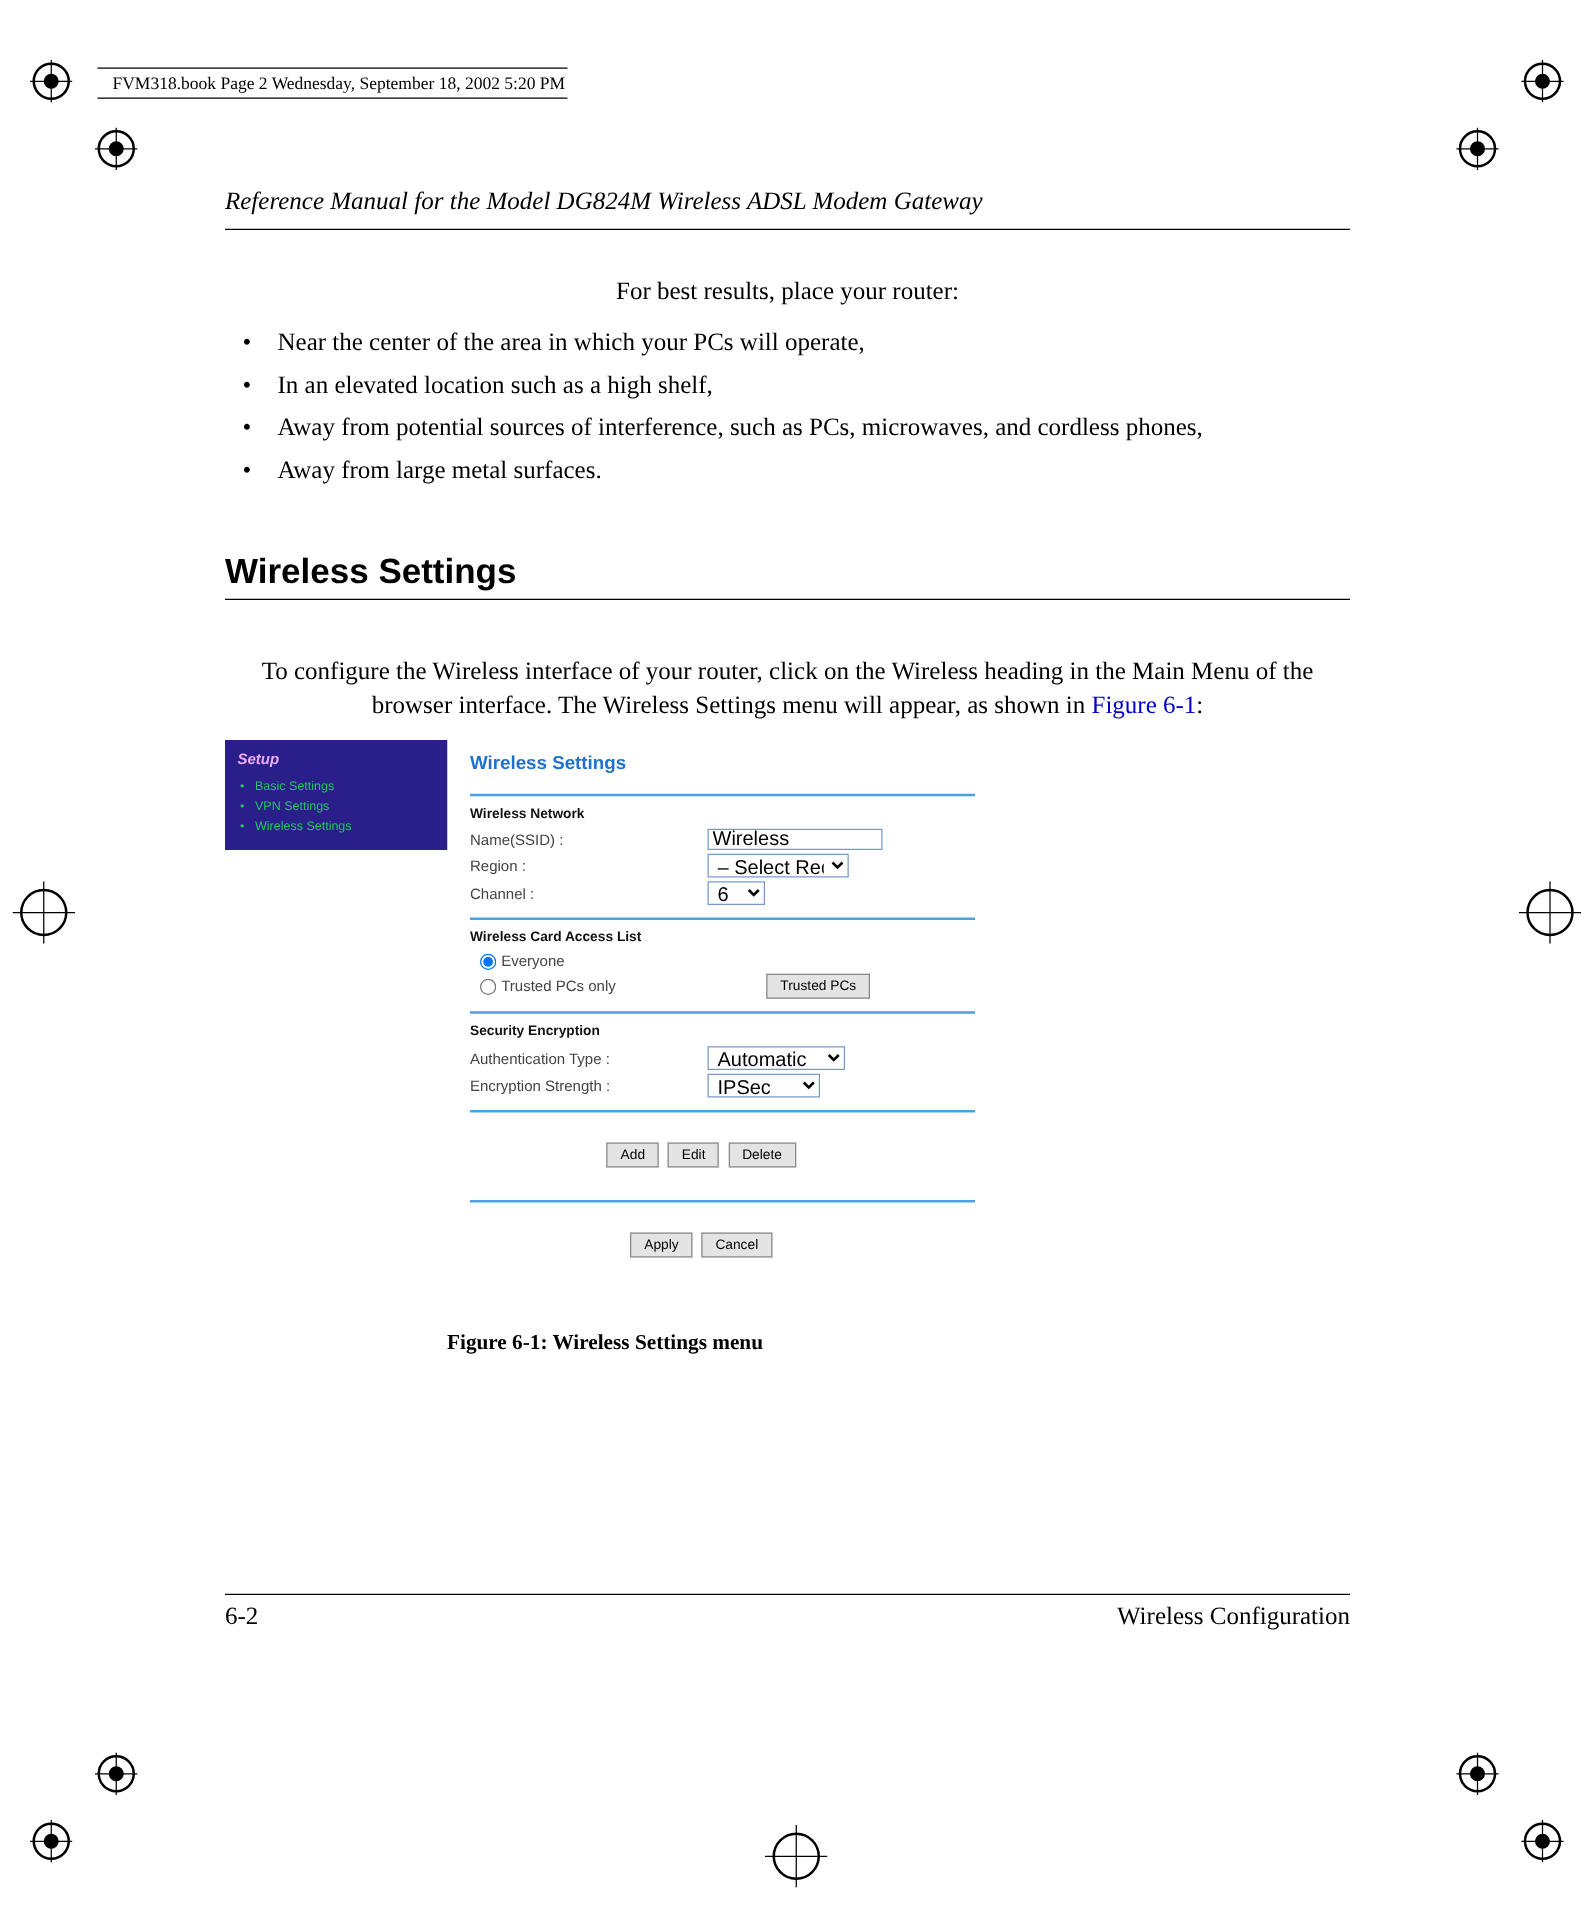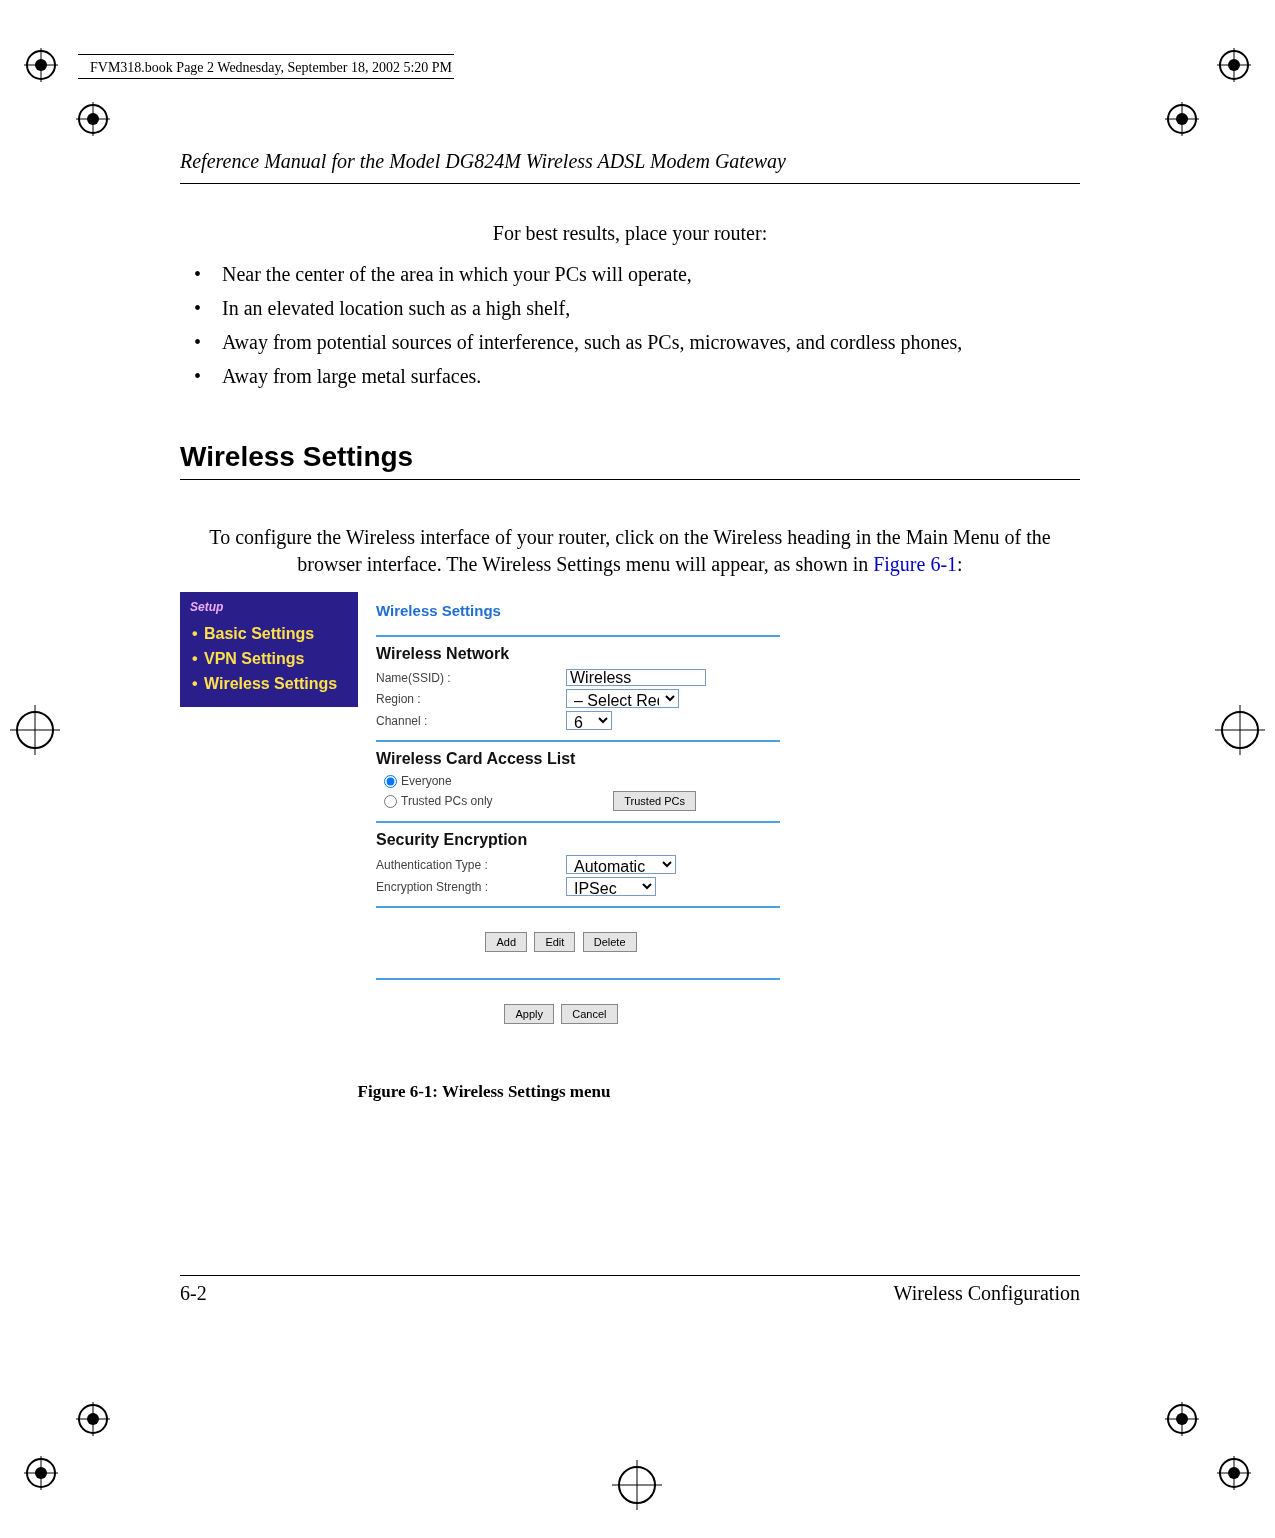--- a/index.html
+++ b/index.html
@@ -106,23 +106,23 @@
     font-size: 12px;
     line-height: 1.5;
   }
   .sidebar-heading {
     color: #f0abfc;
     font-weight: bold;
     font-style: italic;
     margin-bottom: 6px;
   }
   .sidebar-item {
-    font-weight: bold;
-    font-size: 16px;
-    color: #fde047;
+    font-weight: normal;
+    font-size: 10px;
+    color: #22c55e;
     padding-left: 14px;
     position: relative;
     margin: 1px 0;
   }
   .sidebar-item::before {
     content: "•";
     position: absolute;
     left: 2px;
   }
   .shot-main {
@@ -133,21 +133,21 @@
   .shot-title {
     color: #2070d0;
     font-family: Arial, sans-serif;
     font-weight: bold;
     font-size: 15px;
     margin-bottom: 16px;
   }
   .sect-head {
     font-weight: bold;
     color: #111;
-    font-size: 16px;
+    font-size: 11px;
     margin: 4px 0 6px 0;
   }
   .sect-rule {
     border-top: 2px solid #4aa3e0;
     margin: 10px 0 8px 0;
   }
   .frow {
     display: flex;
     align-items: center;
     margin: 3px 0;

